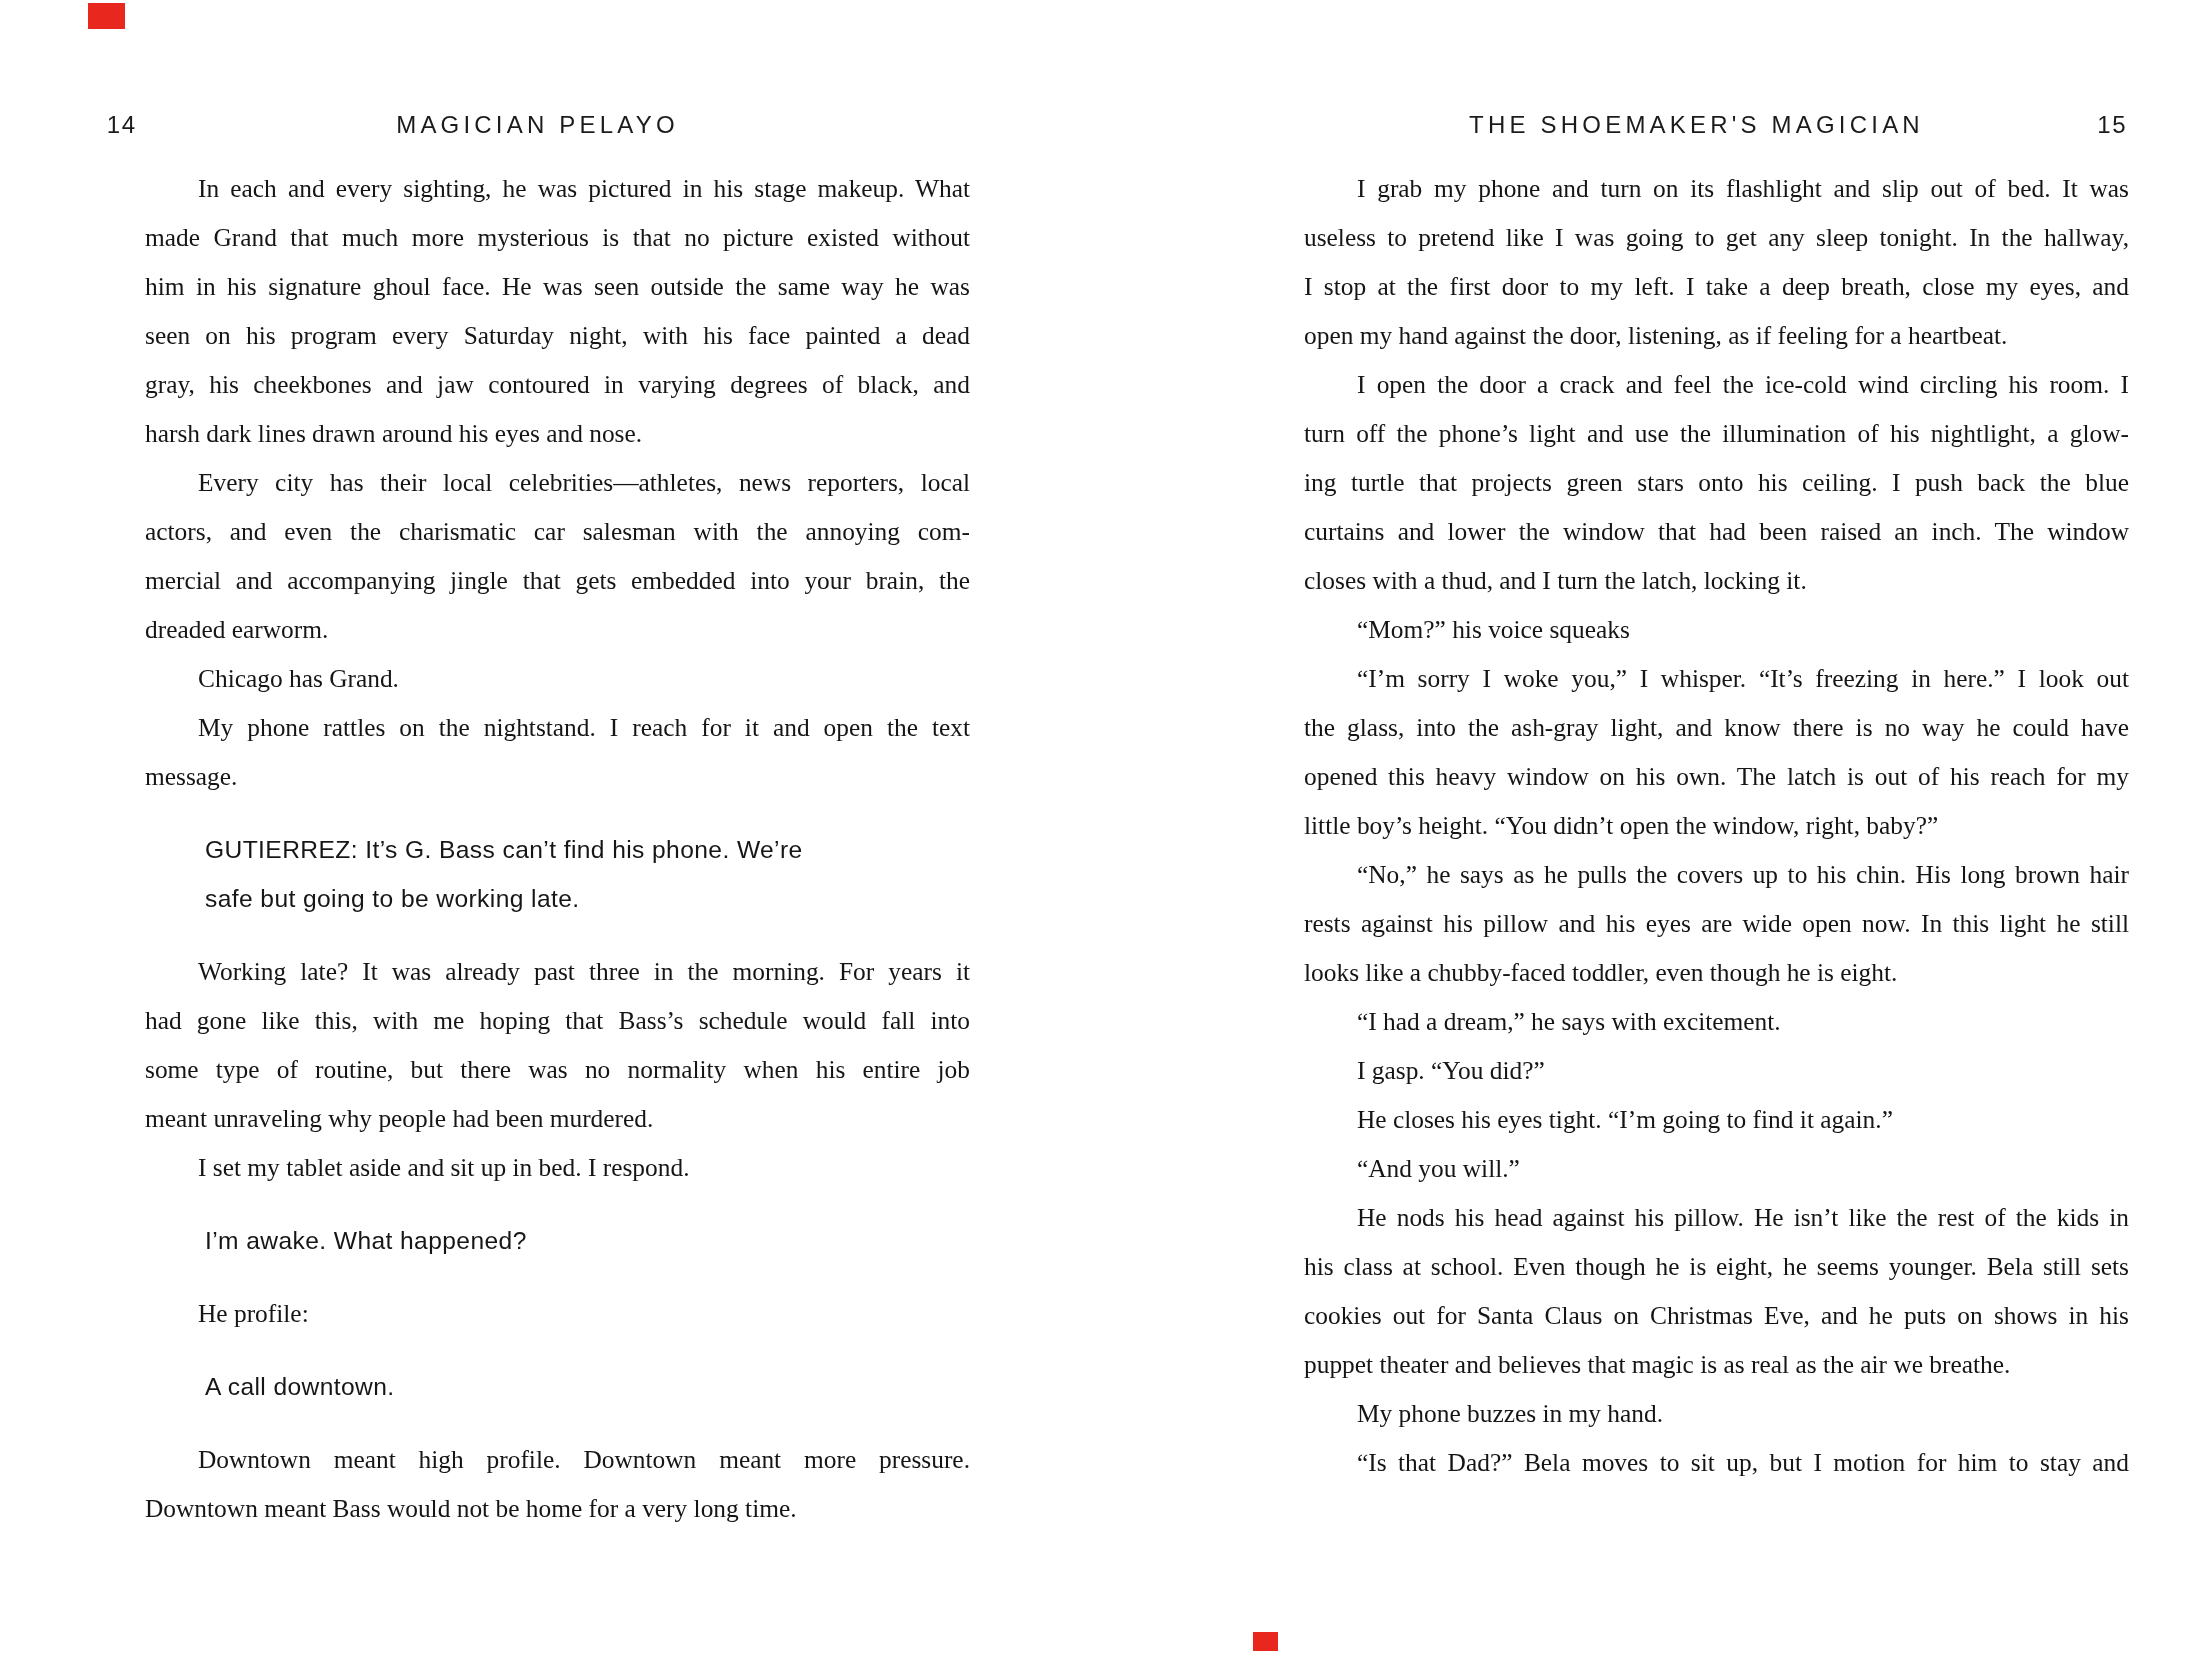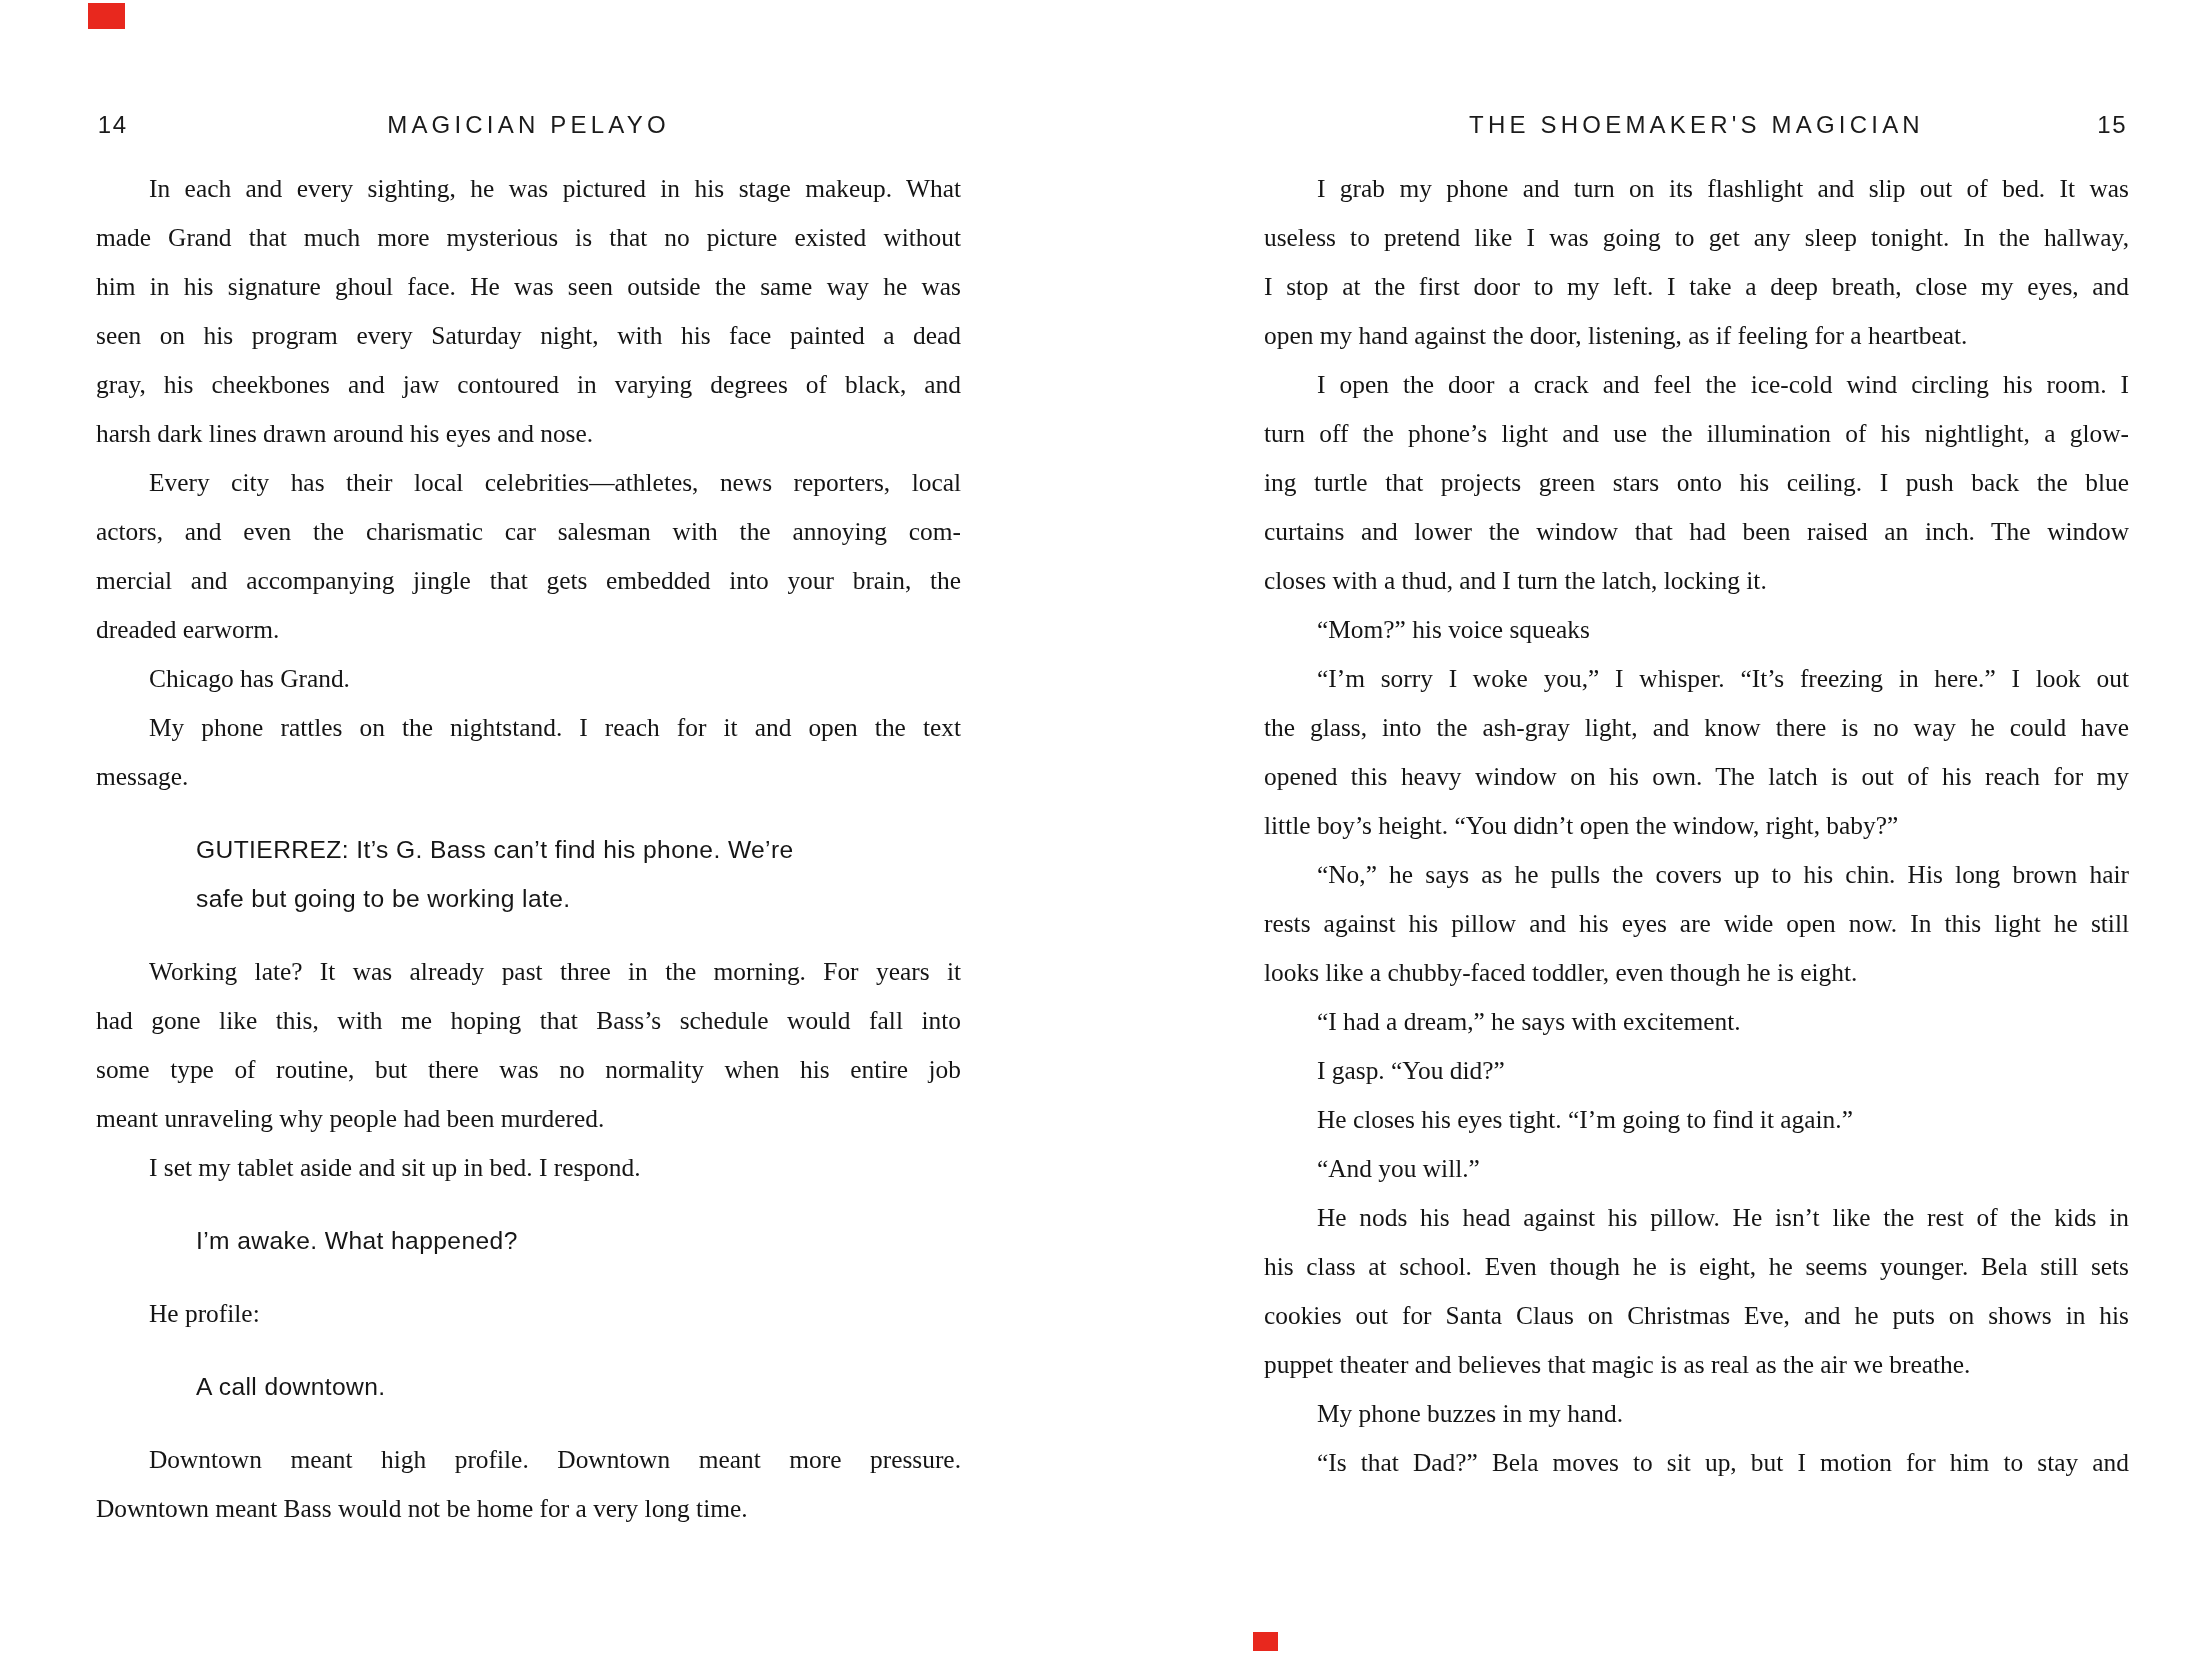--- a/index.html
+++ b/index.html
@@ -3,41 +3,42 @@
 <meta charset="utf-8">
 <style>
   html, body { margin: 0; padding: 0; background: #ffffff; }
   body {
     width: 2205px; height: 1654px;
     position: relative; overflow: hidden;
     font-family: "Liberation Serif", serif;
     color: #151515;
   }
   .page { position: absolute; top: 109px; width: 865px; }
-  #left-page  { left: 96px; }
+  #left-page  { left: 105px; }
   #right-page { left: 1264px; }
 
   .page-header {
     position: relative; height: 32px;
     font-family: "Liberation Sans", sans-serif;
     font-size: 24px; line-height: 32px;
     letter-spacing: 4.2px; color: #1b1b1b;
     text-align: center; white-space: nowrap;
   }
   .page-num { position: absolute; top: 0; letter-spacing: 1.7px; }
   .page-num.pos-left  { left: 1.7px; }
   .page-num.pos-right { right: 1.7px; }
 
   .page-body { margin-top: 23px; }
 
   .para .line {
     font-family: "Liberation Serif", serif;
     font-size: 25.4px; line-height: 49px;
     text-align: justify; text-align-last: justify;
     white-space: normal;
+    margin-left: 40px;
   }
   .para .line.first { text-indent: 53px; }
   .para .line.last  { text-align: justify; text-align-last: left; }
 
   .msg { margin: 24px 0 24px 100px; }
   .msg .line {
     font-family: "Liberation Sans", sans-serif;
     font-size: 24.6px; line-height: 49px;
     letter-spacing: 0.4px;
     text-align: left; text-align-last: left;

